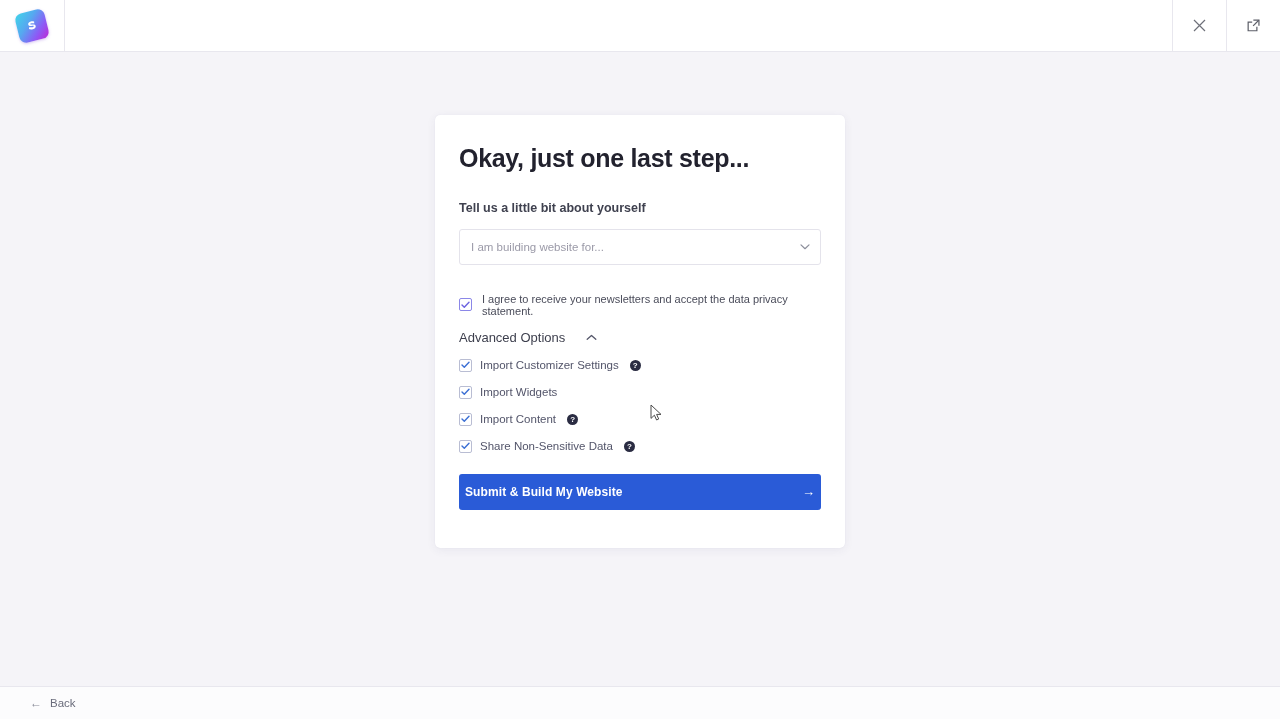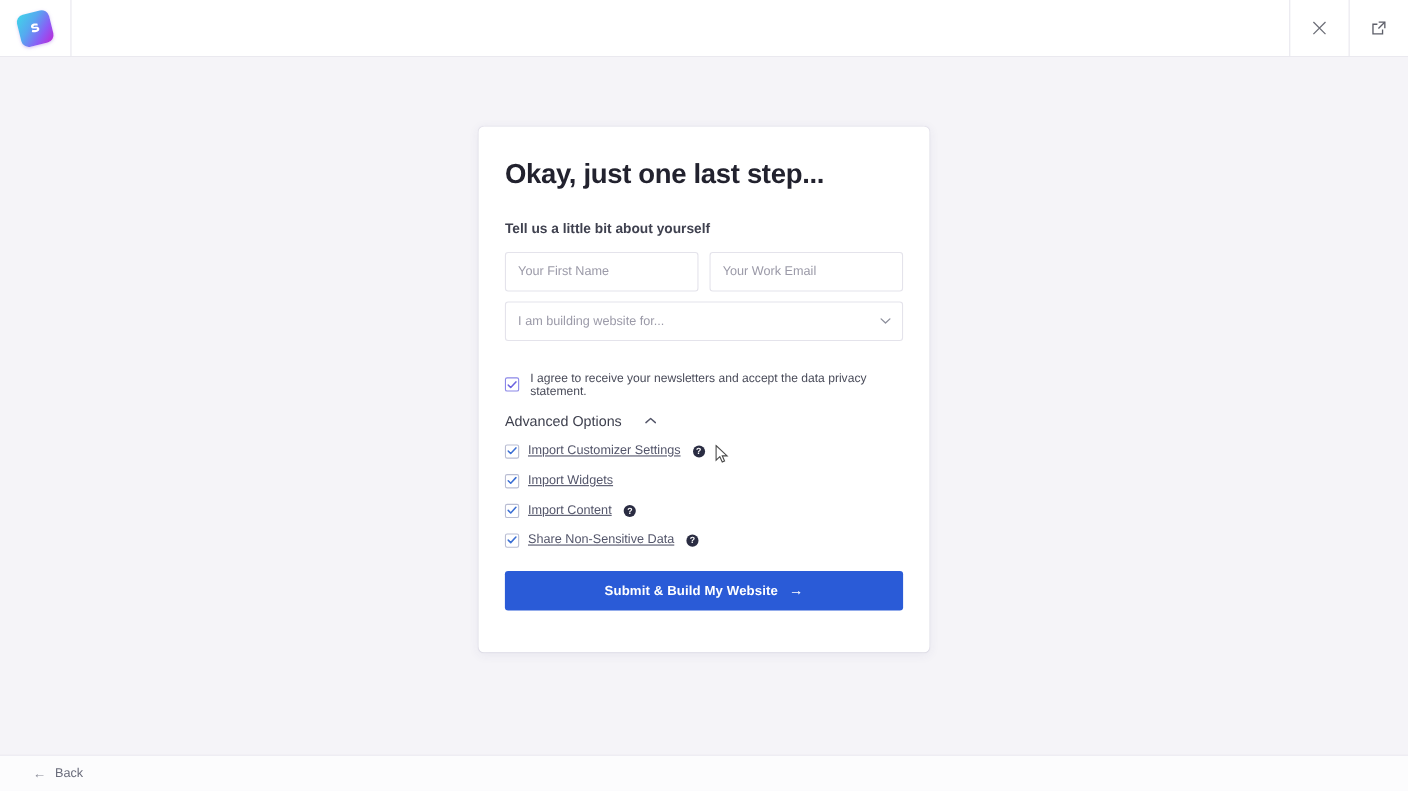--- a/index.html
+++ b/index.html
@@ -158,21 +158,20 @@
 
   .opt-row {
     display: flex;
     align-items: center;
     gap: 8px;
     margin-bottom: 14px;
   }
   .opt-label {
     font-size: 11.5px;
     color: #53556a;
-    text-decoration: underline;
   }
   .help {
     width: 11px; height: 11px;
     border-radius: 50%;
     background: #2a2c42;
     color: #fff;
     font-size: 8px;
     font-weight: bold;
     line-height: 11px;
     text-align: center;
@@ -187,21 +186,21 @@
     width: 100%;
     background: #2a5bd7;
     border: none;
     border-radius: 3px;
     color: #fff;
     font-size: 12px;
     font-weight: bold;
     letter-spacing: 0.1px;
     display: flex;
     align-items: center;
-    justify-content: center;
+    justify-content: space-between;
     gap: 10px;
     cursor: pointer;
     font-family: "Liberation Sans", sans-serif;
   }
   .submit .arrow { font-size: 13px; font-weight: normal; }
 
   
   .footer {
     position: absolute;
     left: 0; top: 686px;
@@ -265,28 +264,20 @@
   </div>
 </div>
 
 <div class="stage">
 
   <div class="card">
 
     <h1 class="card-title">Okay, just one last step...</h1>
     <div class="card-subtitle">Tell us a little bit about yourself</div>
 
-    <div class="field-row">
-      <div class="field">
-        <span>Your First Name</span>
-      </div>
-      <div class="field">
-        <span>Your Work Email</span>
-      </div>
-    </div>
 
     <div class="field-row">
       <div class="field select">
         <span>I am building website for...</span>
         <span class="chev">
           <svg width="10" height="7" viewBox="0 0 10 7" aria-hidden="true">
             <path d="M1 1.4 L5 5.2 L9 1.4" stroke="#8c8e9b" stroke-width="1.2" fill="none" stroke-linecap="round" stroke-linejoin="round"></path>
           </svg>
         </span>
       </div>

